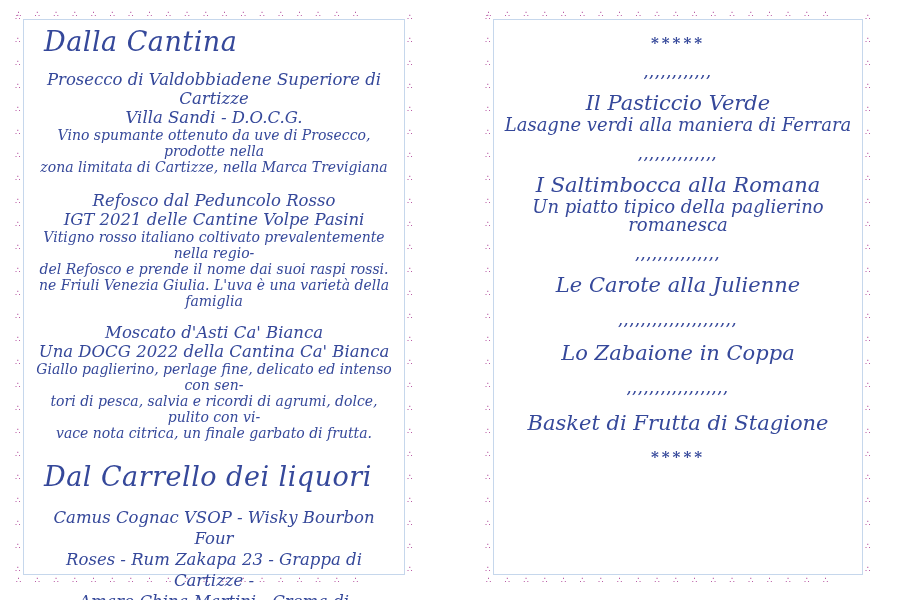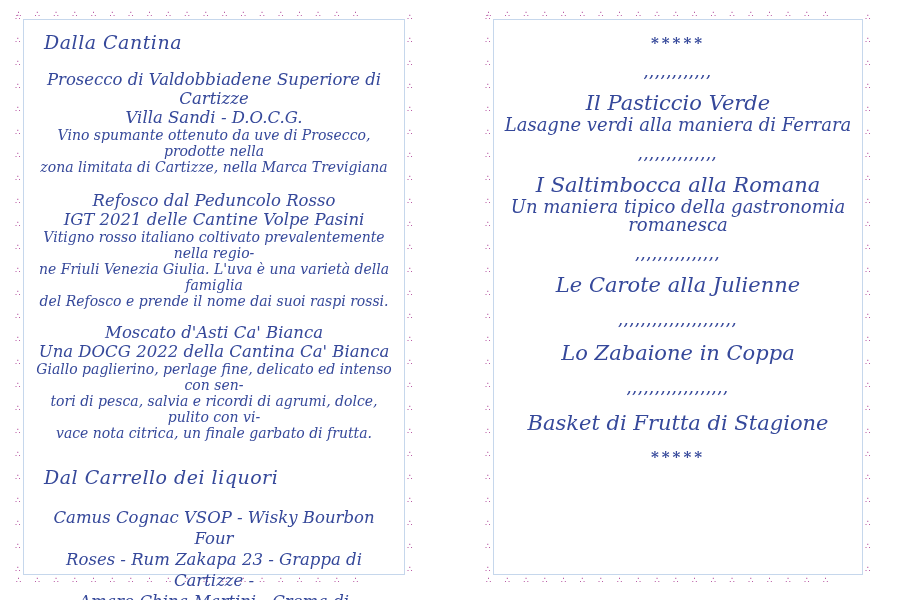--- a/index.html
+++ b/index.html
@@ -72,21 +72,21 @@
     position: absolute;
     inset: 14px 22px;
     font-family: "DejaVu Serif", serif;
     font-style: italic;
     color: #35489a;
     text-align: center;
   }
 
   .menu-heading {
     text-align: left;
-    font-size: 19px;
+    font-size: 27px;
     line-height: 28px;
     margin: 6px 0 0 10px;
     letter-spacing: 0.5px;
   }
   .heading-2 { margin-top: 22px; }
 
   .wine-name {
     font-size: 16.5px;
     line-height: 19px;
     margin-top: 10px;
@@ -164,22 +164,22 @@
         </div>
       </div>
 
       <div>
         <div class="wine-name mt-lg">
           <div>Refosco dal Peduncolo Rosso</div>
           <div>IGT 2021 delle Cantine Volpe Pasini</div>
         </div>
         <div class="wine-desc">
           <div>Vitigno rosso italiano coltivato prevalentemente nella regio-</div>
+          <div>del Refosco e prende il nome dai suoi raspi rossi.</div>
           <div>ne Friuli Venezia Giulia. L'uva è una varietà della famiglia</div>
-          <div>del Refosco e prende il nome dai suoi raspi rossi.</div>
         </div>
       </div>
 
       <div>
         <div class="wine-name mt-md">
           <div>Moscato d'Asti Ca' Bianca</div>
           <div>Una DOCG 2022 della Cantina Ca' Bianca</div>
         </div>
         <div class="wine-desc">
           <div>Giallo paglierino, perlage fine, delicato ed intenso con sen-</div>
@@ -214,21 +214,21 @@
 
       <div>
         <div class="dish-name">Il Pasticcio Verde</div>
         <div class="dish-sub">Lasagne verdi alla maniera di Ferrara</div>
       </div>
 
       <div class="separator">,,,,,,,,,,,,,,</div>
 
       <div>
         <div class="dish-name">I Saltimbocca alla Romana</div>
-        <div class="dish-sub">Un maniera tipico della gastronomia romanesca</div>
+        <div class="dish-sub">Un piatto tipico della paglierino romanesca</div>
       </div>
 
       <div class="separator">,,,,,,,,,,,,,,,</div>
 
       <div class="dish-name">Le Carote alla Julienne</div>
 
       <div class="separator sep-lg">,,,,,,,,,,,,,,,,,,,,,</div>
 
       <div class="dish-name mt-12">Lo Zabaione  in Coppa</div>
 

